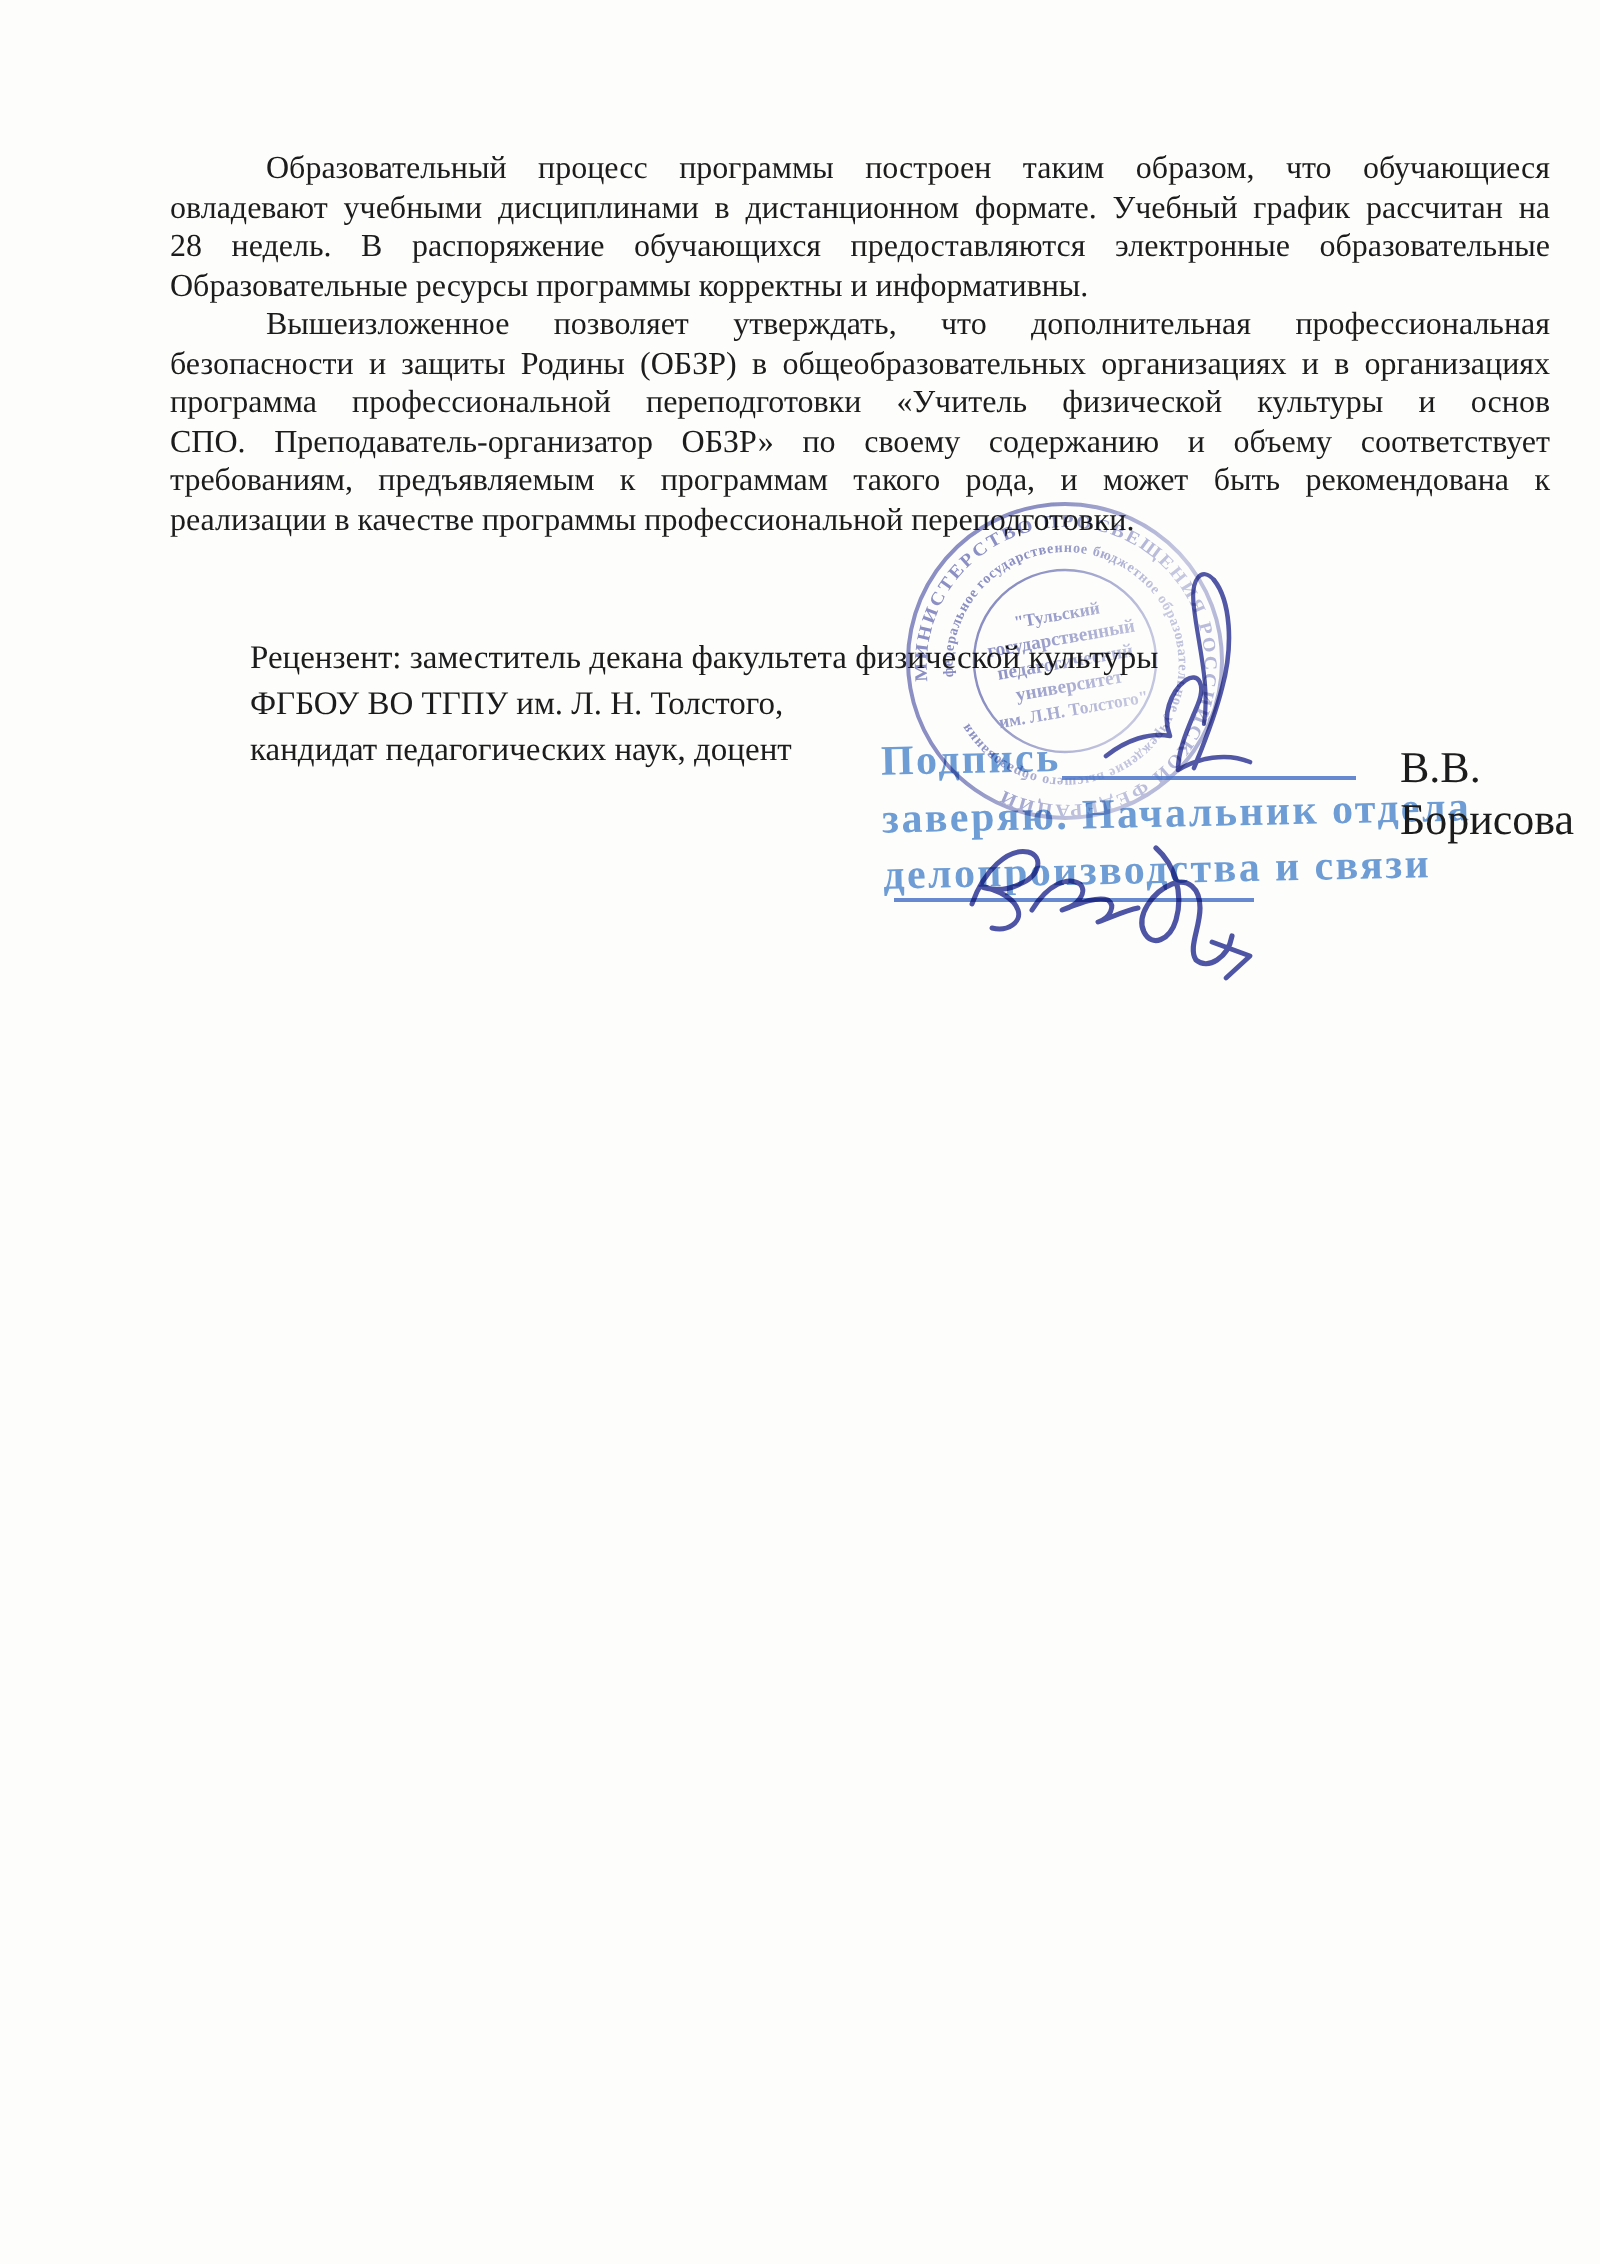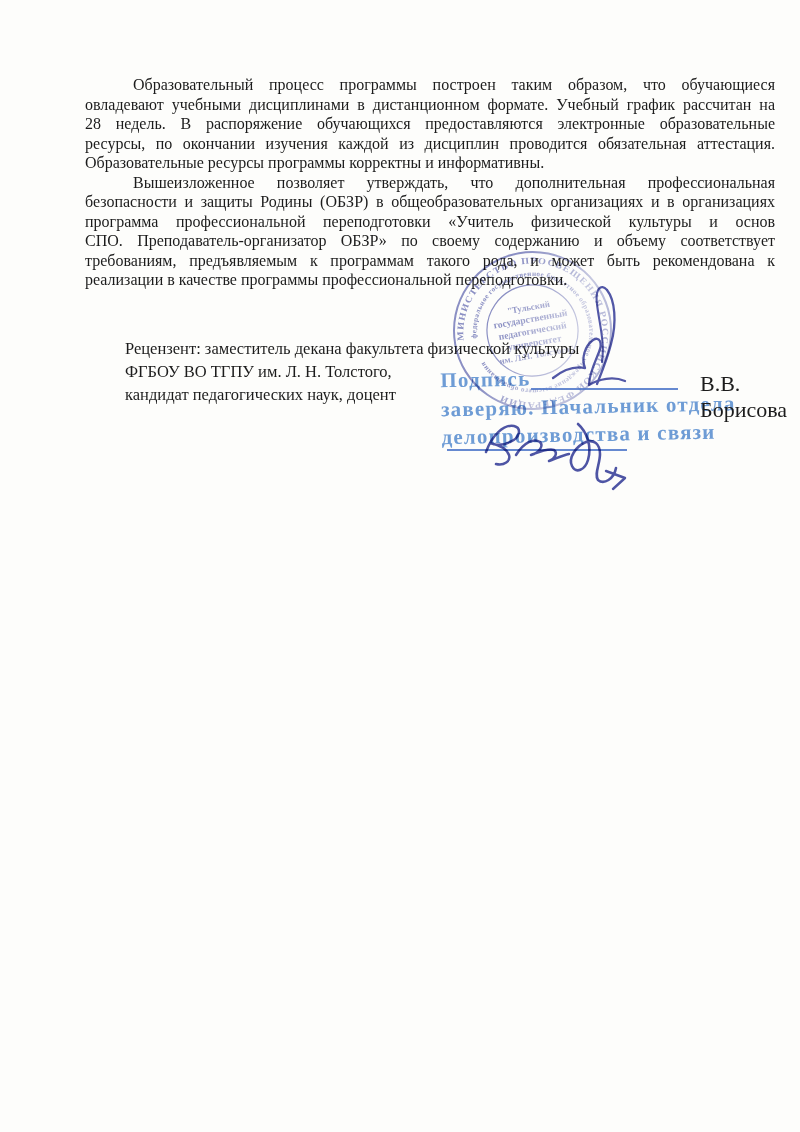--- a/index.html
+++ b/index.html
@@ -87,21 +87,20 @@
 <body>
 
 <div class="page">
 
   <div class="doc-text">
 
     <div class="para">
       <div class="jline first">Образовательный процесс программы построен таким образом, что обучающиеся</div>
       <div class="jline">овладевают учебными дисциплинами в дистанционном формате. Учебный график рассчитан на</div>
       <div class="jline">28 недель. В распоряжение обучающихся предоставляются электронные образовательные</div>
-      <div class="jline">ресурсы, по окончании изучения каждой из дисциплин проводится обязательная аттестация.</div>
       <div class="jline last">Образовательные ресурсы программы корректны и информативны.</div>
     </div>
 
     <div class="para">
       <div class="jline first">Вышеизложенное позволяет утверждать, что дополнительная профессиональная</div>
       <div class="jline">безопасности и защиты Родины (ОБЗР) в общеобразовательных организациях и в организациях</div>
       <div class="jline">программа профессиональной переподготовки «Учитель физической культуры и основ</div>
       <div class="jline">СПО. Преподаватель-организатор ОБЗР» по своему содержанию и объему соответствует</div>
       <div class="jline">требованиям, предъявляемым к программам такого рода, и может быть рекомендована к</div>
       <div class="jline last">реализации в качестве программы профессиональной переподготовки.</div>

